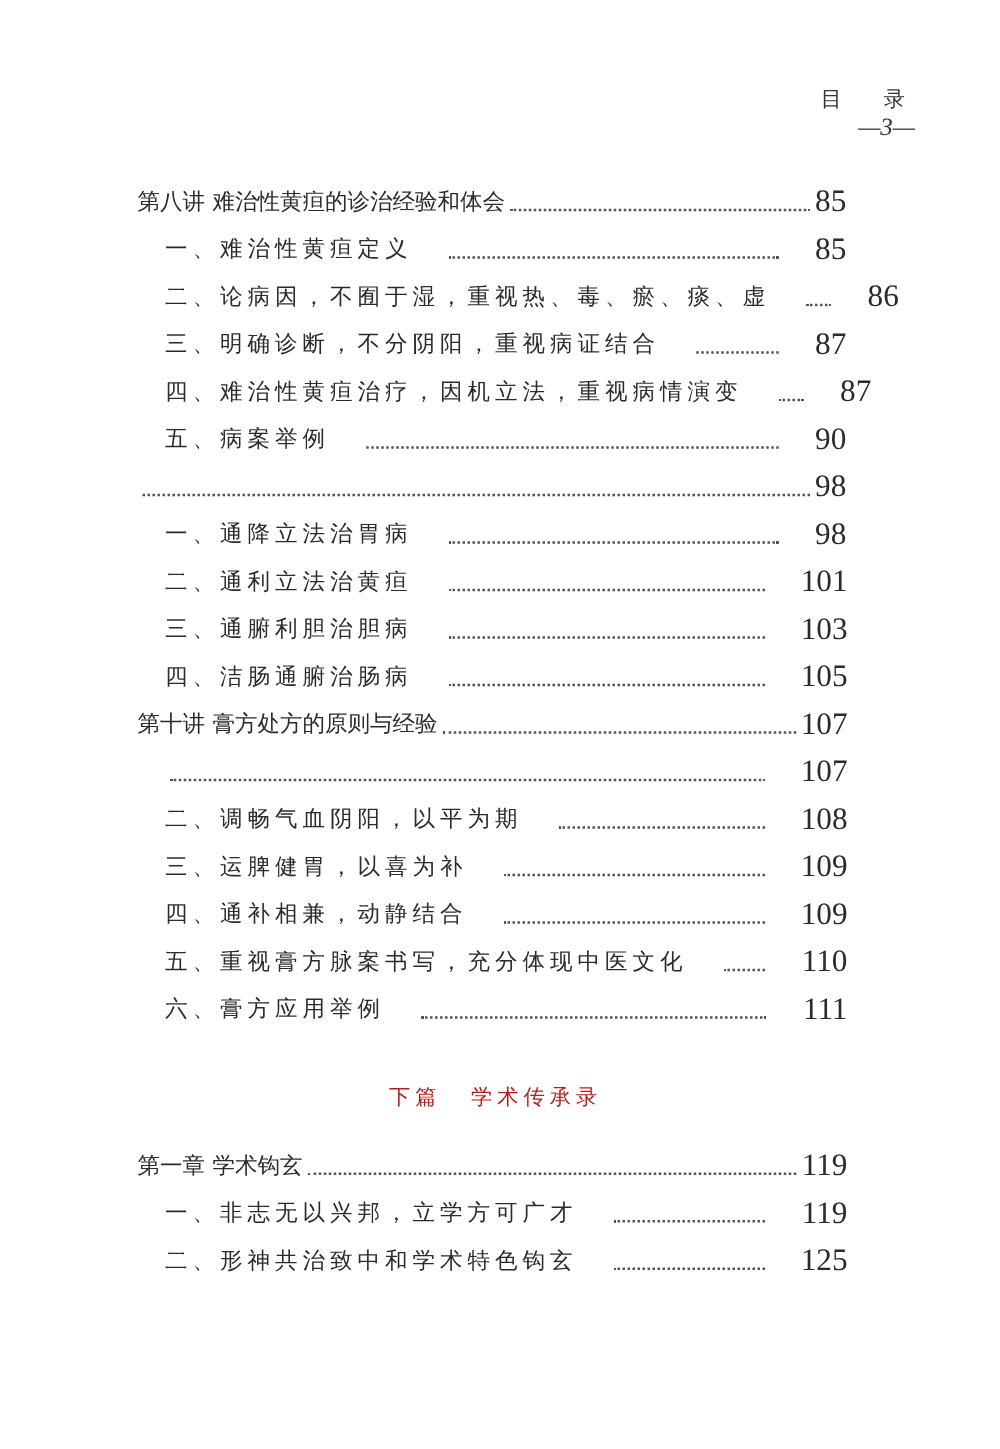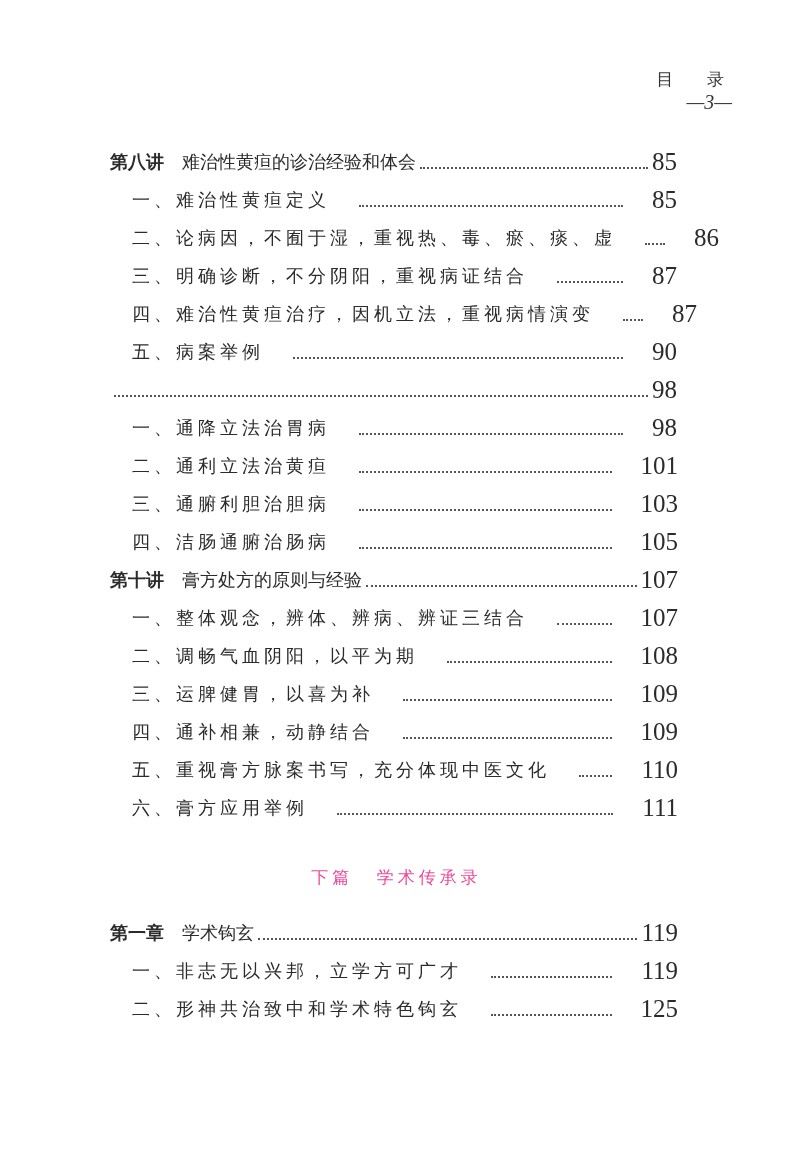--- a/index.html
+++ b/index.html
@@ -51,22 +51,21 @@
     }
     .toc-row.level-2 {
       padding-left: 22px;
       letter-spacing: 4px;
       gap: 25px;
     }
     .toc-row.level-1 .toc-label {
       letter-spacing: 0px;
     }
     .toc-row.level-1 .toc-prefix {
-      margin-right: 18px;
-      font-weight: bold;
+      margin-right: 6px;
     }
     .toc-label {
       flex: 0 0 auto;
     }
     .toc-leader {
       flex: 1 1 auto;
       height: 1px;
       margin: 0 4px 12px 4px;
       border-bottom: 2.5px dotted #555;
       min-width: 20px;
@@ -79,21 +78,21 @@
       min-width: 26px;
       text-align: left;
     }
     .part-title {
       position: absolute;
       top: 866px;
       left: 0;
       width: 793px;
       text-align: center;
       font-size: 17px;
-      color: #ec4899;
+      color: #b91c1c;
       font-family: "DejaVu Sans", sans-serif;
     }
     .part-title .part-no {
       letter-spacing: 4px;
       margin-right: 18px;
     }
     .part-title .part-name {
       letter-spacing: 4px;
     }
   </style>
@@ -172,21 +171,20 @@
     <span class="toc-page">105</span>
   </div>
 
   <div class="toc-row level-1">
     <span class="toc-label"><span class="toc-prefix">第十讲</span><span>膏方处方的原则与经验</span></span>
     <span class="toc-leader"></span>
     <span class="toc-page">107</span>
   </div>
 
   <div class="toc-row level-2">
-    <span class="toc-label">一、整体观念，辨体、辨病、辨证三结合</span>
     <span class="toc-leader"></span>
     <span class="toc-page">107</span>
   </div>
 
   <div class="toc-row level-2">
     <span class="toc-label">二、调畅气血阴阳，以平为期</span>
     <span class="toc-leader"></span>
     <span class="toc-page">108</span>
   </div>
 

